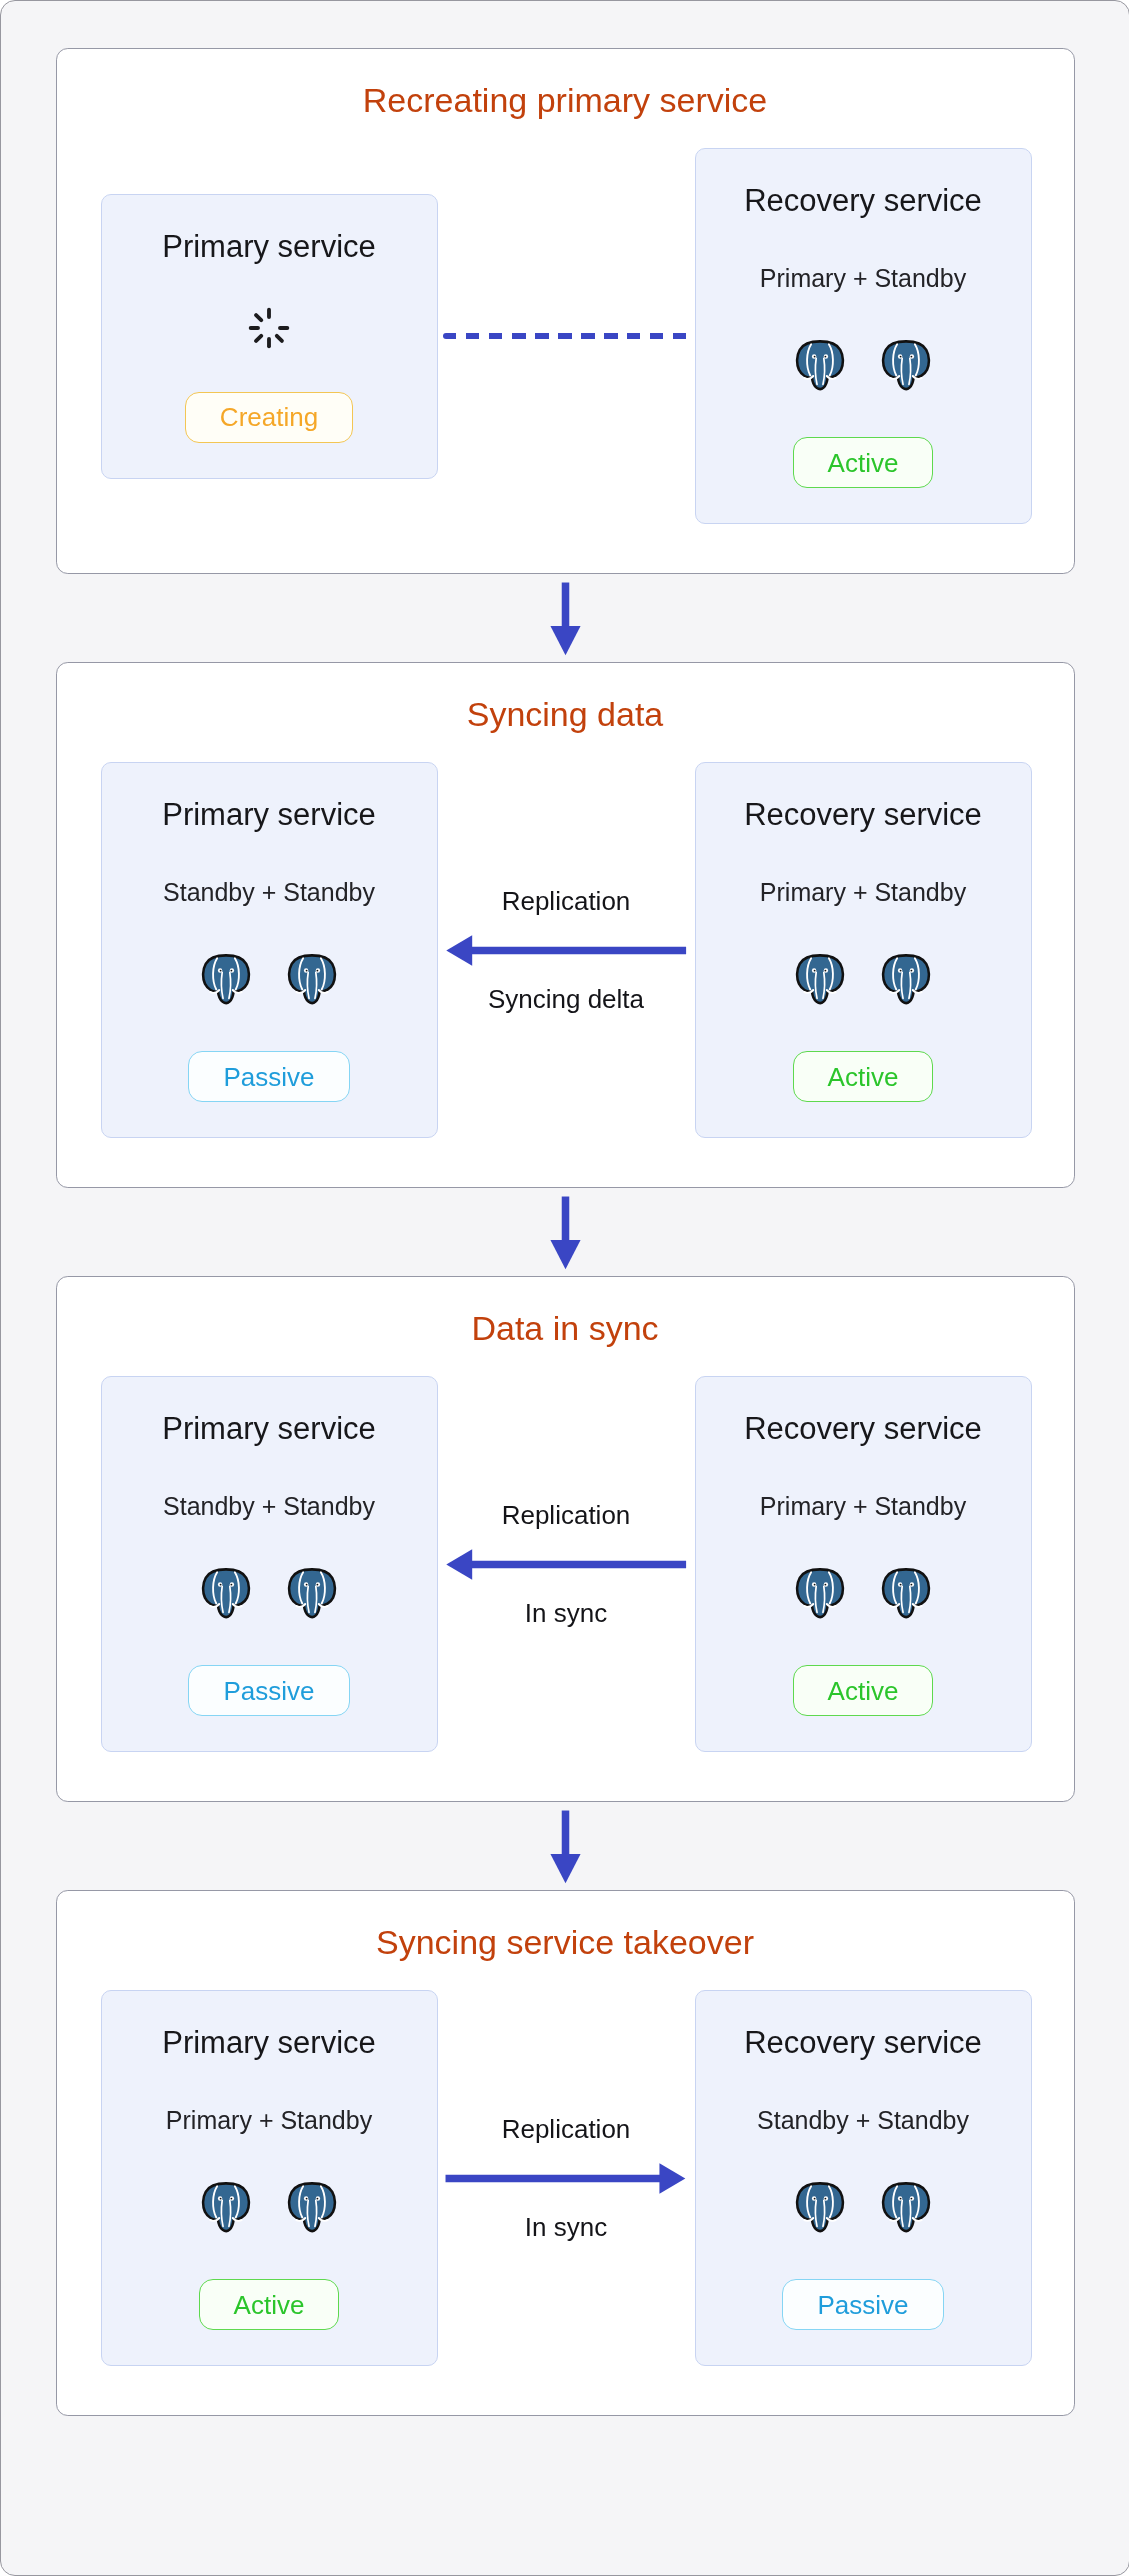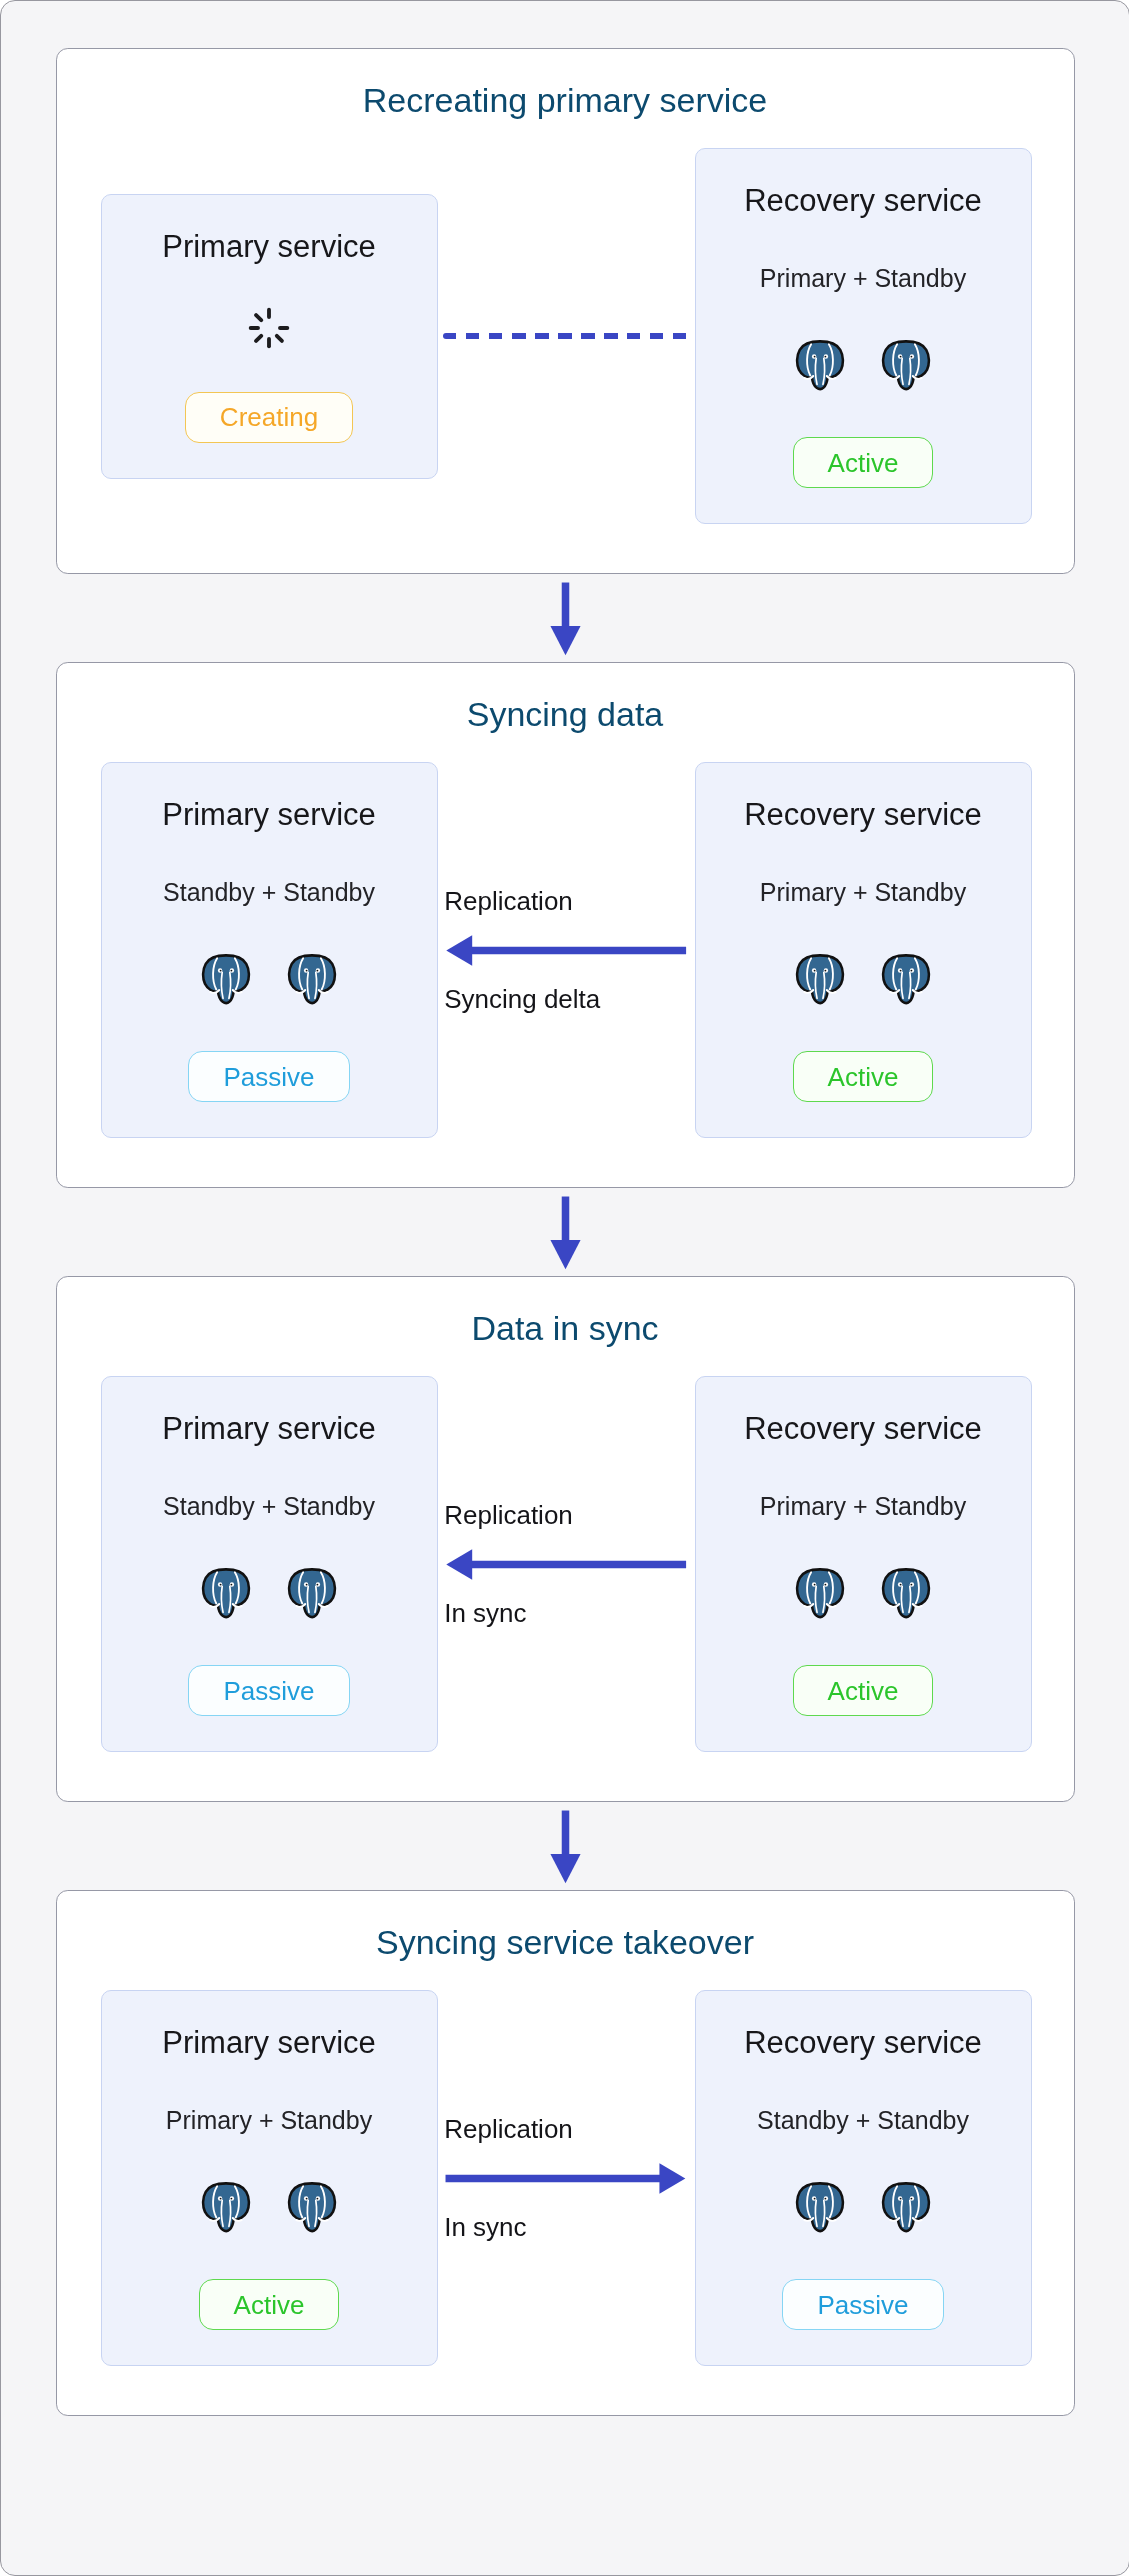--- a/index.html
+++ b/index.html
@@ -33,21 +33,21 @@
   .panel-first { margin-top:47px; }
   .flow-gap {
     height:88px;
     display:flex; align-items:center; justify-content:center;
   }
   .panel-title {
     text-align:center;
     margin-top:30px;
     font-size:34px; line-height:42px;
     font-weight:500;
-    color:#0c4a6e;
+    color:#c2410c;
   }
   .panel-body {
     flex:1;
     display:flex; align-items:center;
     padding:0 42px 22px 44px;
   }
   .service-box {
     width:337px;
     background:#eef2fc;
     border:1.7px solid #c8d4f2;
@@ -74,21 +74,21 @@
   .connector-dashed {
     flex:1; height:6.7px;
     margin:0 5px;
     align-self:center;
     background:repeating-linear-gradient(90deg,#3a46c4 0 13.5px, transparent 13.5px 23px);
     border-radius:3.4px;
   }
   .connector {
     flex:1;
     align-self:center;
-    display:flex; flex-direction:column; align-items:flex-start;
+    display:flex; flex-direction:column; align-items:center;
     padding:0 6.7px;
   }
   .connector-label { font-size:26px; color:#141418; }
   .connector-arrow { width:100%; height:37px; margin:15px 0; display:block; }
   .spinner-icon svg { display:block; }
   .icon { line-height:0; }
 </style>
 </head>
 <body>
 

